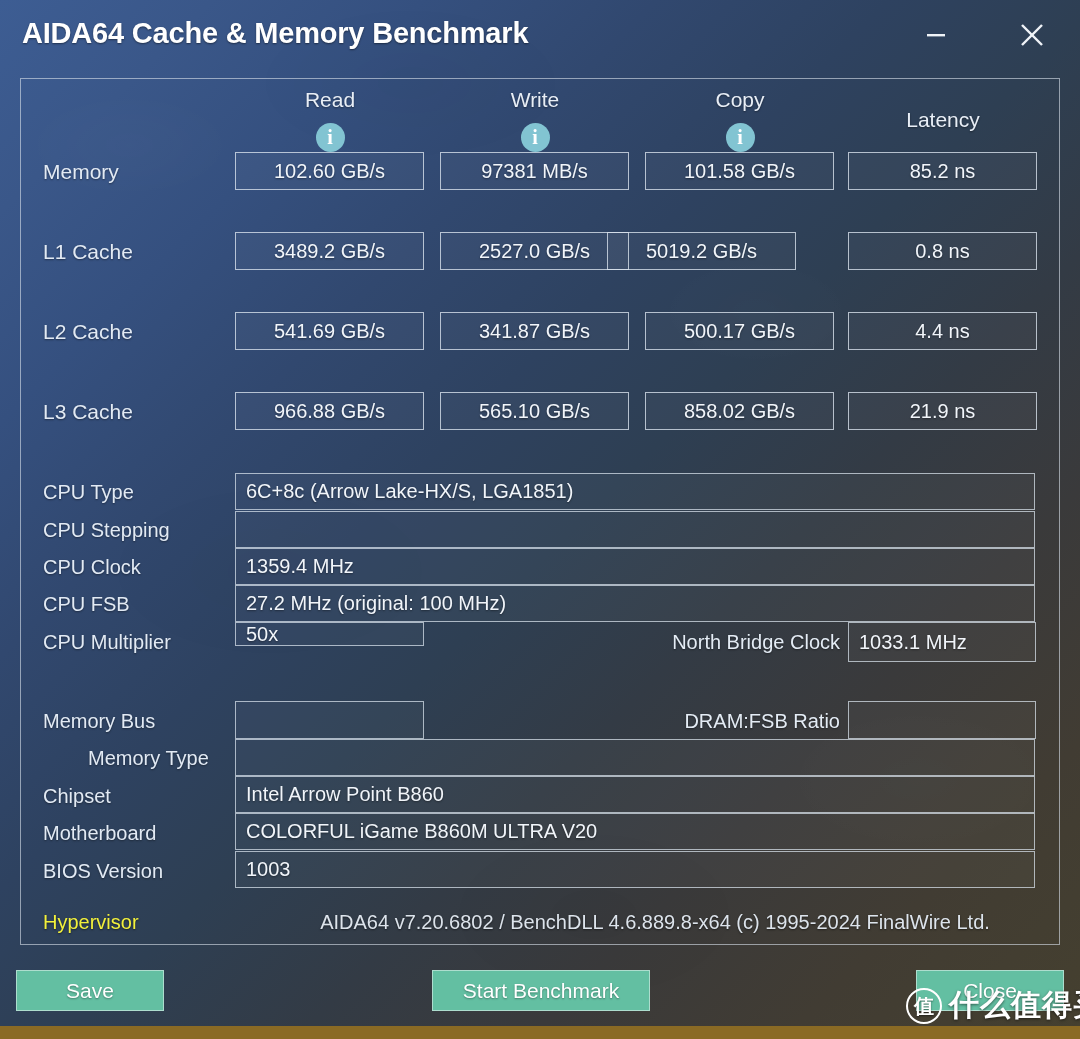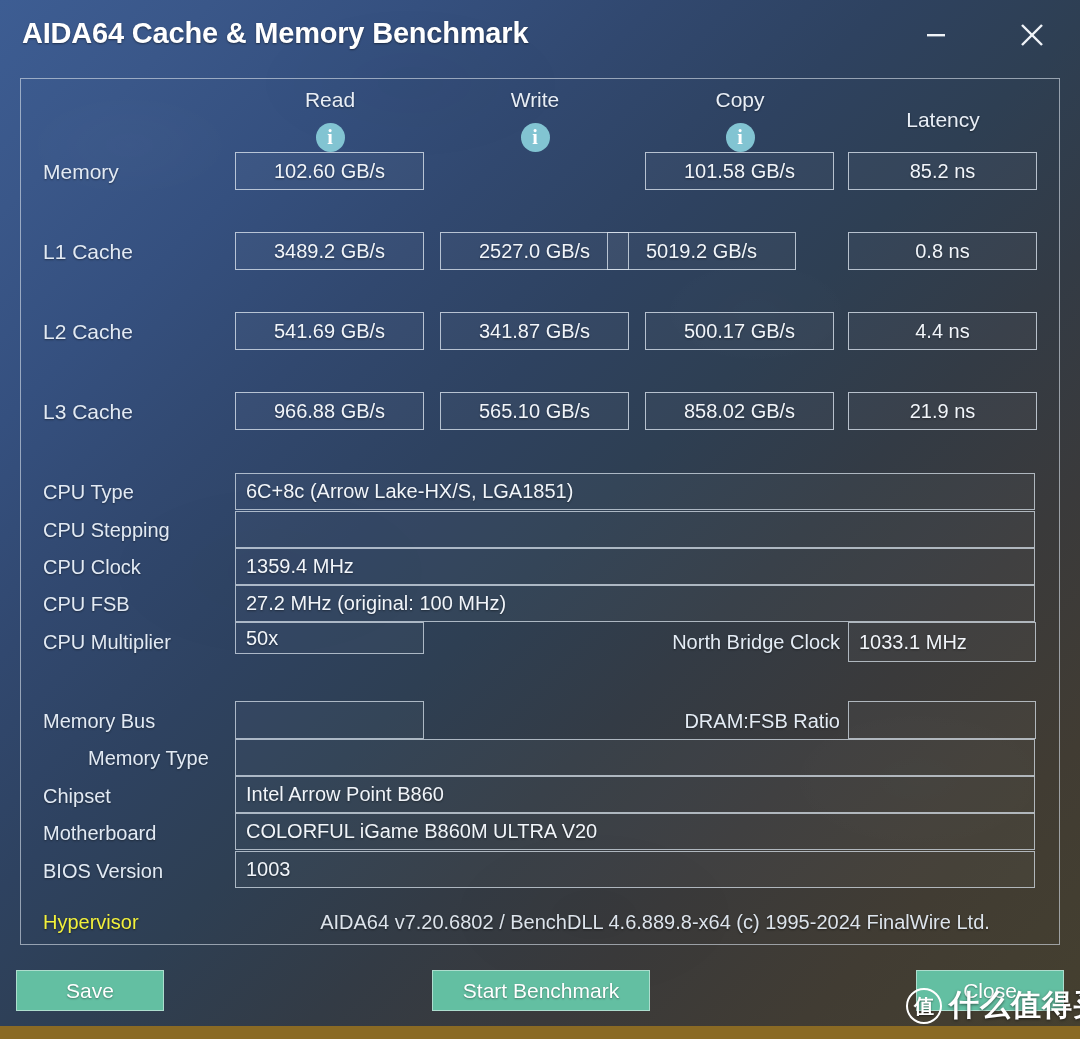--- a/index.html
+++ b/index.html
@@ -296,20 +296,21 @@
     <div class="info-ico">
         <span>i</span>
       </div>
   </div>
   <div class="colhead" id="ch-latency">
     <div class="lbl">Latency</div>
   </div>
 
   <div class="row-label" style="left:43px; top:160px;">Memory</div>
   <div class="valbox" style="left:235px; top:152px;">102.60 GB/s</div>
+  <div class="valbox" style="left:440px; top:152px;">97381 MB/s</div>
   <div class="valbox" style="left:645px; top:152px;">101.58 GB/s</div>
   <div class="valbox" style="left:848px; top:152px;">85.2 ns</div>
 
   <div class="row-label" style="left:43px; top:240px;">L1 Cache</div>
   <div class="valbox" style="left:235px; top:232px;">3489.2 GB/s</div>
   <div class="valbox" style="left:440px; top:232px;">2527.0 GB/s</div>
   <div class="valbox" style="left:607px; top:232px;">5019.2 GB/s</div>
   <div class="valbox" style="left:848px; top:232px;">0.8 ns</div>
 
   <div class="row-label" style="left:43px; top:320px;">L2 Cache</div>
@@ -330,21 +331,21 @@
   <div class="info-label" style="left:43px; top:519px;">CPU Stepping</div>
   <div class="info-box" style="left:235px; top:511px; width:800px; height:37px;"></div>
 
   <div class="info-label" style="left:43px; top:556px;">CPU Clock</div>
   <div class="info-box" style="left:235px; top:548px; width:800px; height:37px;">1359.4 MHz</div>
 
   <div class="info-label" style="left:43px; top:593px;">CPU FSB</div>
   <div class="info-box" style="left:235px; top:585px; width:800px; height:37px;">27.2 MHz  (original: 100 MHz)</div>
 
   <div class="info-label" style="left:43px; top:631px;">CPU Multiplier</div>
-  <div class="info-box" style="left:235px; top:622px; width:189px; height:32px;">50x</div>
+  <div class="info-box" style="left:235px; top:622px; width:189px; height:24px;">50x</div>
   <div class="mid-label" style="left:430px; top:631px; width:410px;">North Bridge Clock</div>
   <div class="info-box" style="left:848px; top:622px; width:188px; height:40px;">1033.1 MHz</div>
 
   <div class="info-label" style="left:43px; top:710px;">Memory Bus</div>
   <div class="info-box" style="left:235px; top:701px; width:189px; height:38px;"></div>
   <div class="mid-label" style="left:430px; top:710px; width:410px;">DRAM:FSB Ratio</div>
   <div class="info-box" style="left:848px; top:701px; width:188px; height:38px;"></div>
 
   <div class="info-label" style="left:43px; top:747px;margin-left:45px;">Memory Type</div>
   <div class="info-box" style="left:235px; top:739px; width:800px; height:37px;"></div>

